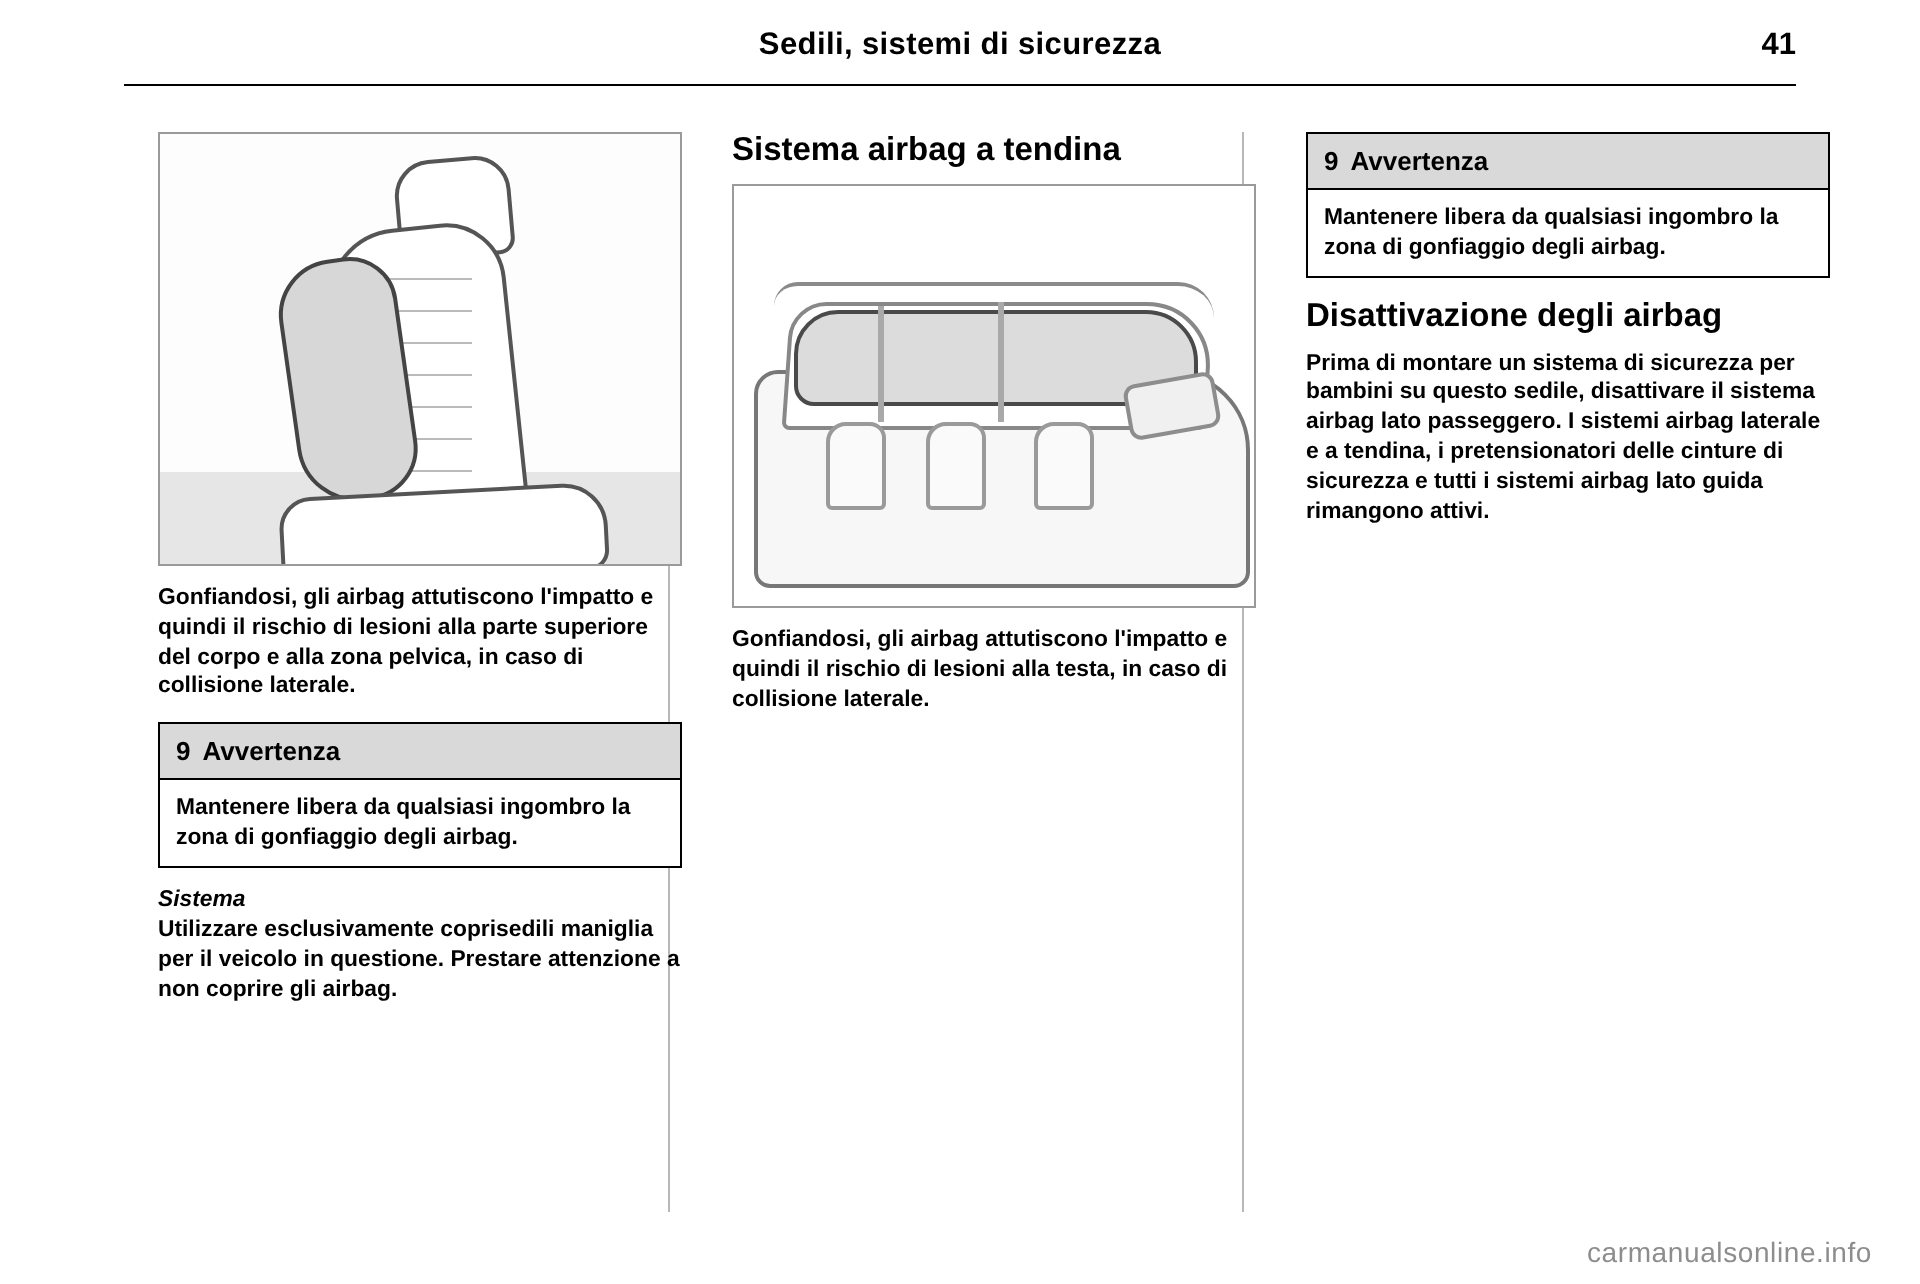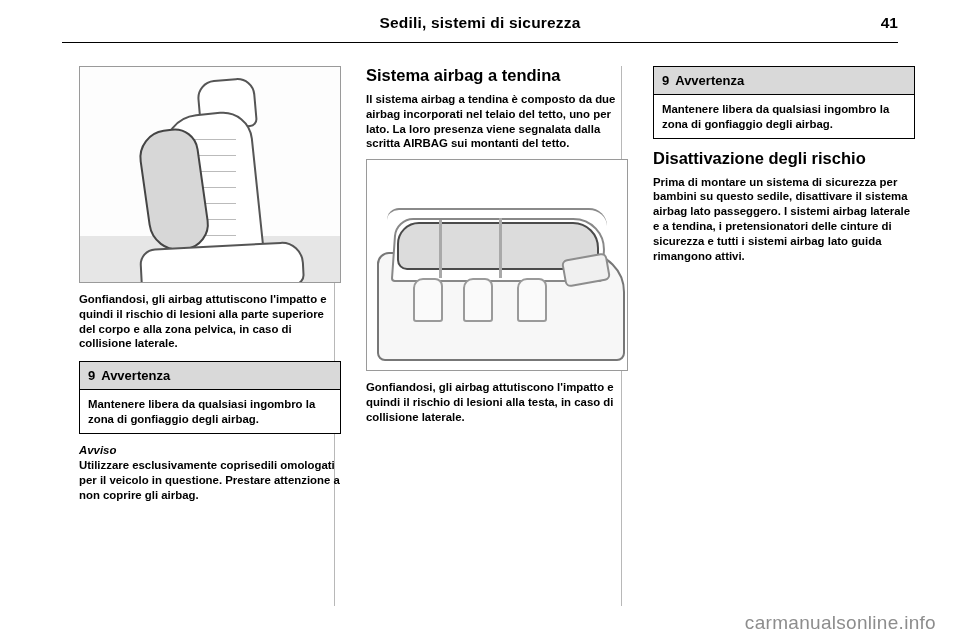--- a/index.html
+++ b/index.html
@@ -249,21 +249,21 @@
   .car-pillar {
     position:absolute; width:3px; background:#a9a9a9;
   }
   .pl1 { left: 72px; top: 60px; height: 58px; }
   .pl2 { left: 132px; top: 58px; height: 60px; }
 
   .footer-brand {
     position: absolute;
     right: 24px;
     bottom: 8px;
-    font-size: 19px;
+    font-size: 14px;
     color: #8d8d8d;
     font-family: "Liberation Sans", sans-serif;
     letter-spacing: 0.3px;
   }
 </style>
 </head>
 <body>
 
 <div class="page">
 
@@ -301,27 +301,26 @@
     <div class="warn">
       <div class="warn-head">
         <span class="warn-icon">9</span>
         <span class="warn-title">Avvertenza</span>
       </div>
       <div class="warn-body">
         <p>Mantenere libera da qualsiasi ingombro la zona di gonfiaggio degli airbag.</p>
       </div>
     </div>
 
-    <div class="subtitle">Avviso</div>
-    <p class="para">Utilizzare esclusivamente coprisedili omologati per il veicolo in questione. Prestare attenzione a non coprire gli airbag.</p>
+    <div class="subtitle">Sistema</div>
+    <p class="para">Utilizzare esclusivamente coprisedili maniglia per il veicolo in questione. Prestare attenzione a non coprire gli airbag.</p>
   </div>
 
   <div class="column col2">
     <div class="section-title">Sistema airbag a tendina</div>
-    <p class="para">Il sistema airbag a tendina è composto da due airbag incorporati nel telaio del tetto, uno per lato. La loro presenza viene segnalata dalla scritta AIRBAG sui montanti del tetto.</p>
 
     <div class="figure fig-curtain">
       <div class="car-bg"></div>
       <div class="car-body"></div>
       <div class="car-roof"></div>
       <div class="car-window"></div>
       <div class="curtain-bag"></div>
       <div class="car-pillar pl1"></div>
       <div class="car-pillar pl2"></div>
       <div class="car-seat cs1"></div>
@@ -337,18 +336,18 @@
     <div class="warn" style="margin-top:0">
       <div class="warn-head">
         <span class="warn-icon">9</span>
         <span class="warn-title">Avvertenza</span>
       </div>
       <div class="warn-body">
         <p>Mantenere libera da qualsiasi ingombro la zona di gonfiaggio degli airbag.</p>
       </div>
     </div>
 
-    <div class="section-title">Disattivazione degli rischio</div>
+    <div class="section-title">Disattivazione degli airbag</div>
     <p class="para">Prima di montare un sistema di sicurezza per bambini su questo sedile, disattivare il sistema airbag lato passeggero. I sistemi airbag laterale e a tendina, i pretensionatori delle cinture di sicurezza e tutti i sistemi airbag lato guida rimangono attivi.</p>
   </div>
 
   <div class="footer-brand">carmanualsonline.info</div>
 </div>
 
 </body></html>

